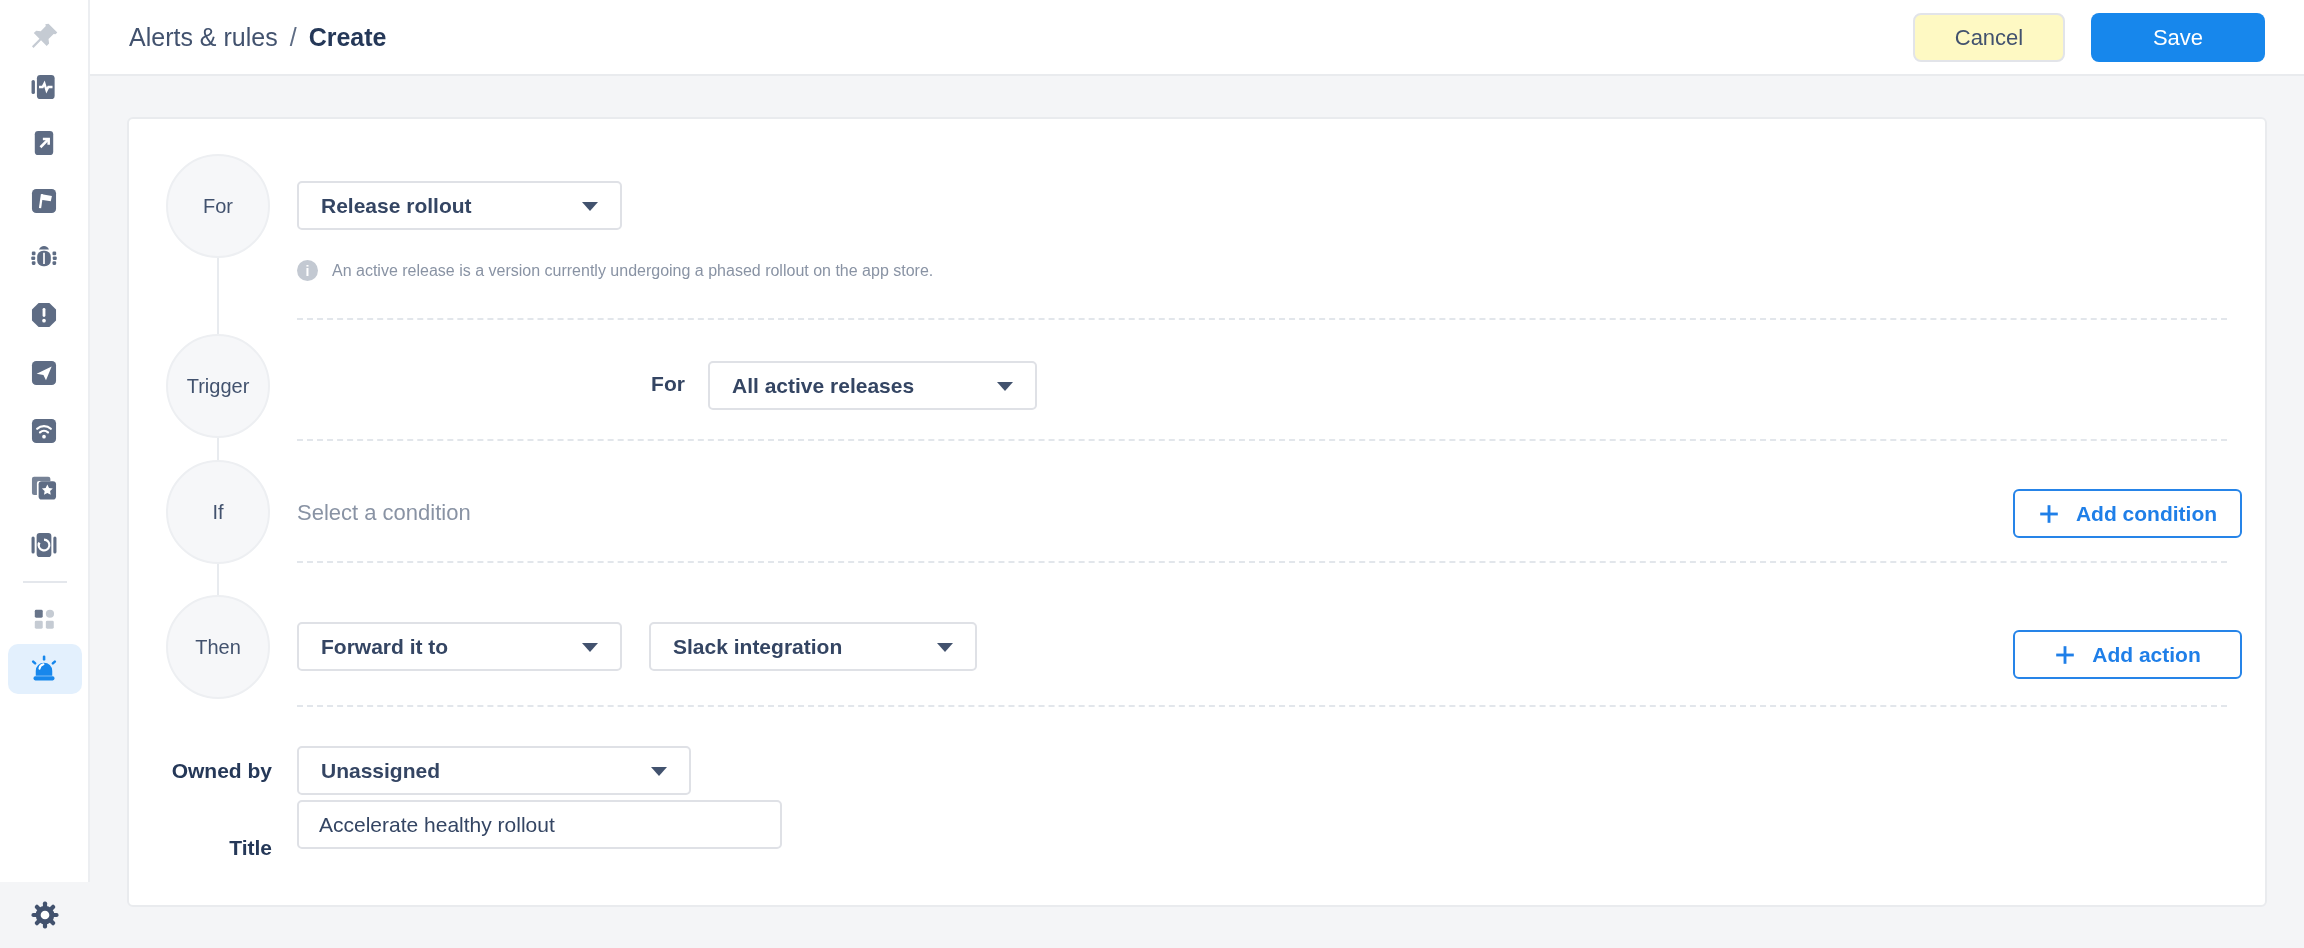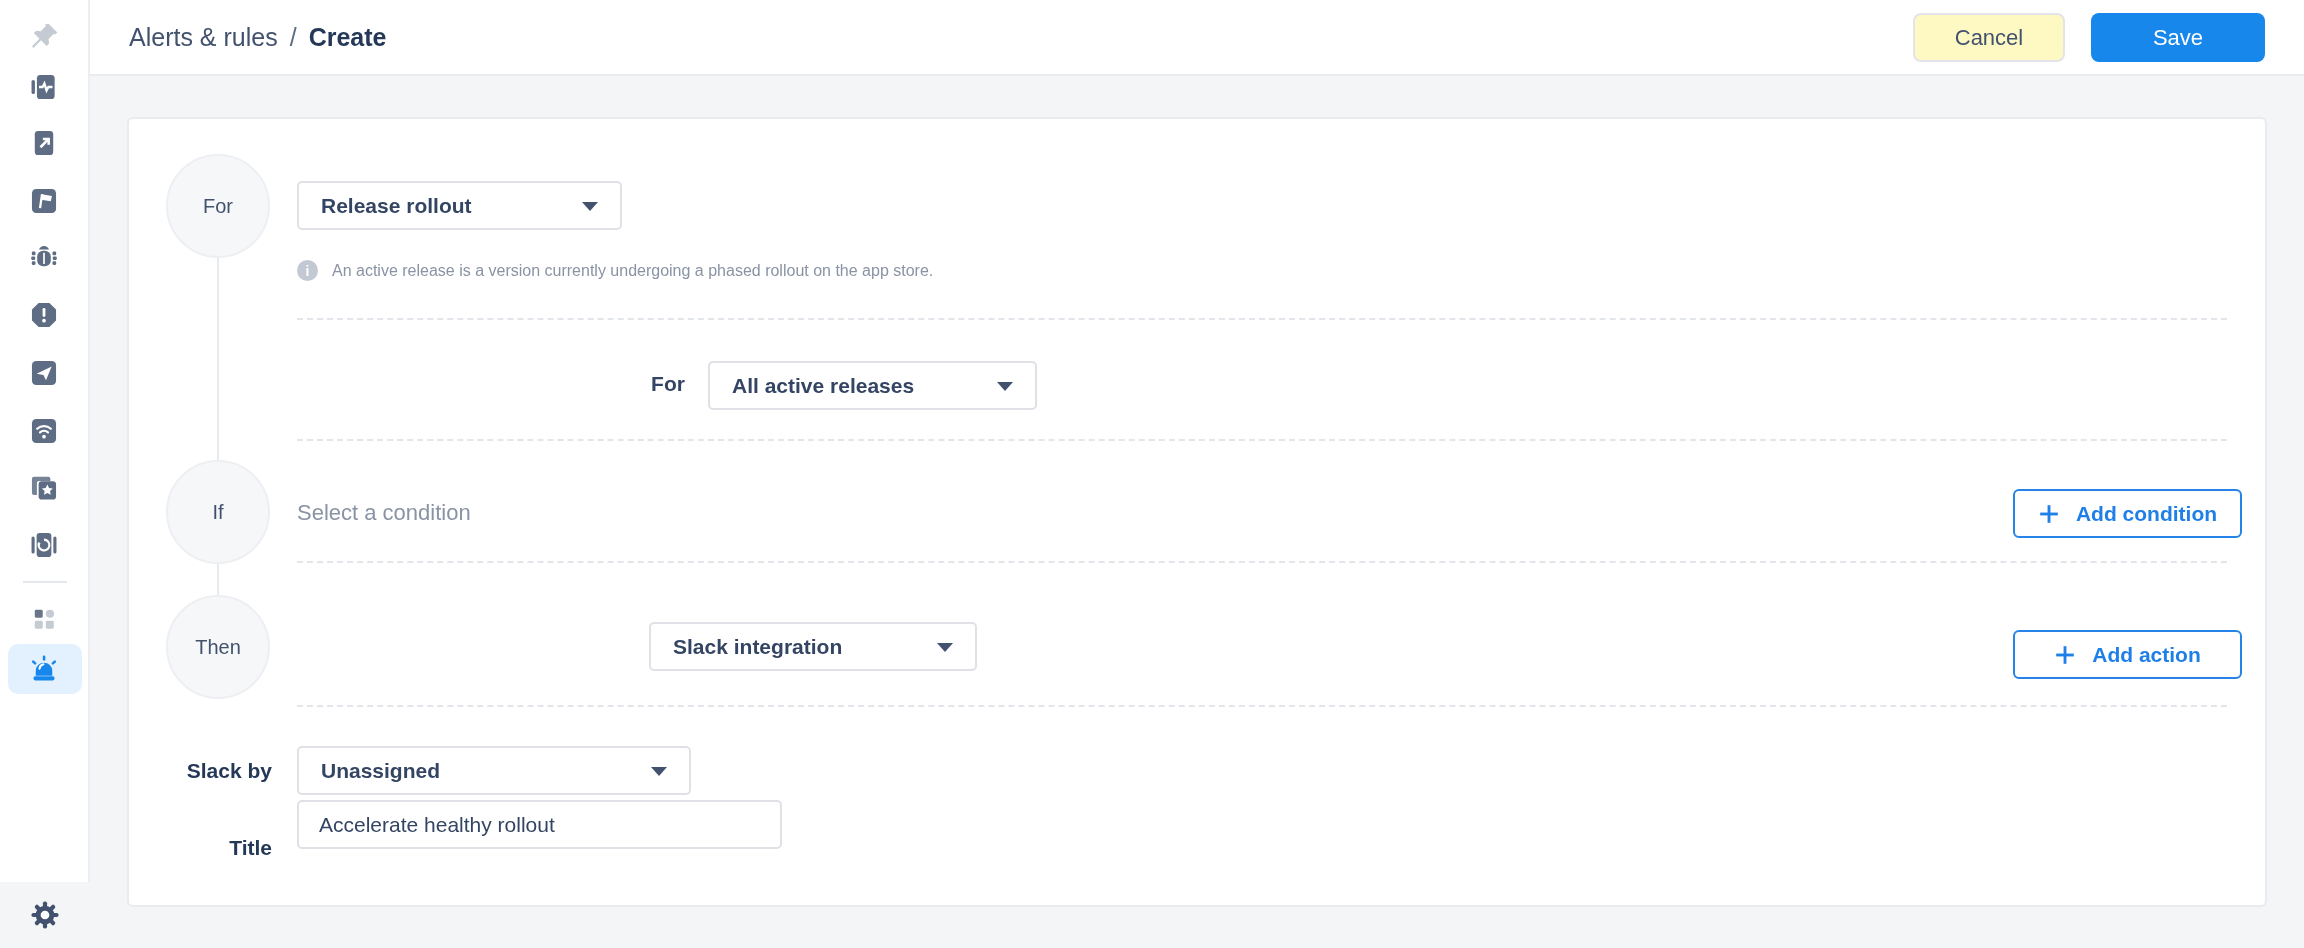--- a/index.html
+++ b/index.html
@@ -257,20 +257,23 @@
   <div class="select" style="left:168px; top:62px; width:325px">
     <span class="value">Release rollout</span>
     <span class="caret"></span>
   </div>
   <div class="helper">
     <i class="info-icon"></i>
     <span class="helper-text">An active release is a version currently undergoing a phased rollout on the app store.</span>
   </div>
   <div class="dashed" style="top:199px"></div>
 
+  <div class="step-circle" style="top:215px">
+    <span>Trigger</span>
+  </div>
   <div class="inline-label" style="left:513px; top:253px; width:52px; text-align:center">For</div>
   <div class="select" style="left:579px; top:242px; width:329px">
     <span class="value">All active releases</span>
     <span class="caret"></span>
   </div>
   <div class="dashed" style="top:320px"></div>
 
   <div class="step-circle" style="top:341px">
     <span>If</span>
   </div>
@@ -280,34 +283,38 @@
       <line x1="10" y1="2" x2="10" y2="18" stroke="#1f7fe8" stroke-width="2.6"></line>
       <line x1="2" y1="10" x2="18" y2="10" stroke="#1f7fe8" stroke-width="2.6"></line>
     </svg>
     <span>Add condition</span>
   </div>
   <div class="dashed" style="top:442px"></div>
 
   <div class="step-circle" style="top:476px">
     <span>Then</span>
   </div>
+  <div class="select" style="left:168px; top:503px; width:325px">
+    <span class="value">Forward it to</span>
+    <span class="caret"></span>
+  </div>
   <div class="select" style="left:520px; top:503px; width:328px">
     <span class="value">Slack integration</span>
     <span class="caret"></span>
   </div>
   <div class="btn-outline-blue" style="top:511px">
     <svg width="22" height="22" viewBox="0 0 20 20">
       <line x1="10" y1="2" x2="10" y2="18" stroke="#1f7fe8" stroke-width="2.6"></line>
       <line x1="2" y1="10" x2="18" y2="10" stroke="#1f7fe8" stroke-width="2.6"></line>
     </svg>
     <span>Add action</span>
   </div>
   <div class="dashed" style="top:586px"></div>
 
-  <div class="field-label" style="top:640px">Slack by</div>
+  <div class="field-label" style="top:640px">Owned by</div>
   <div class="select" style="left:168px; top:627px; width:394px">
     <span class="value">Unassigned</span>
     <span class="caret"></span>
   </div>
 
   <div class="field-label" style="top:717px">Title</div>
   <input class="text-input" style="top: 681px;" type="text" value="Accelerate healthy rollout">
 </div>
 
 </body></html>

